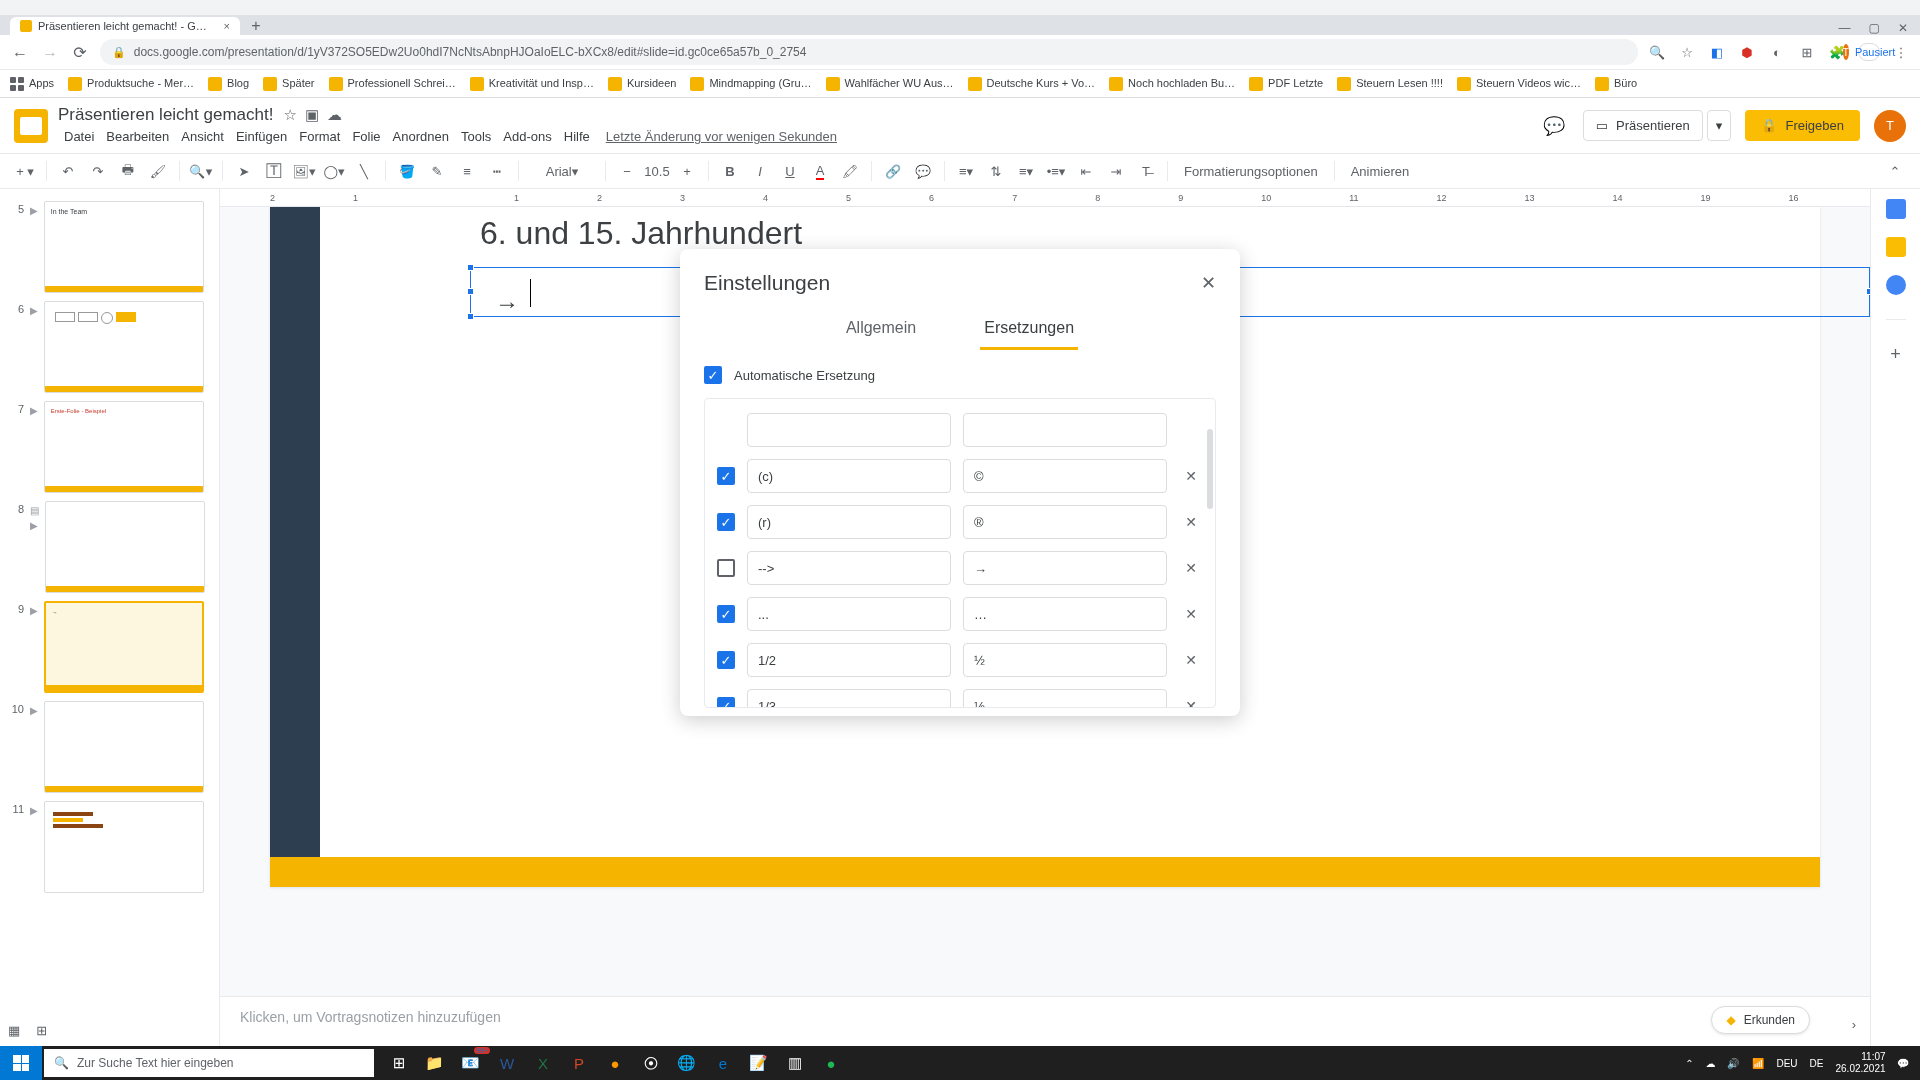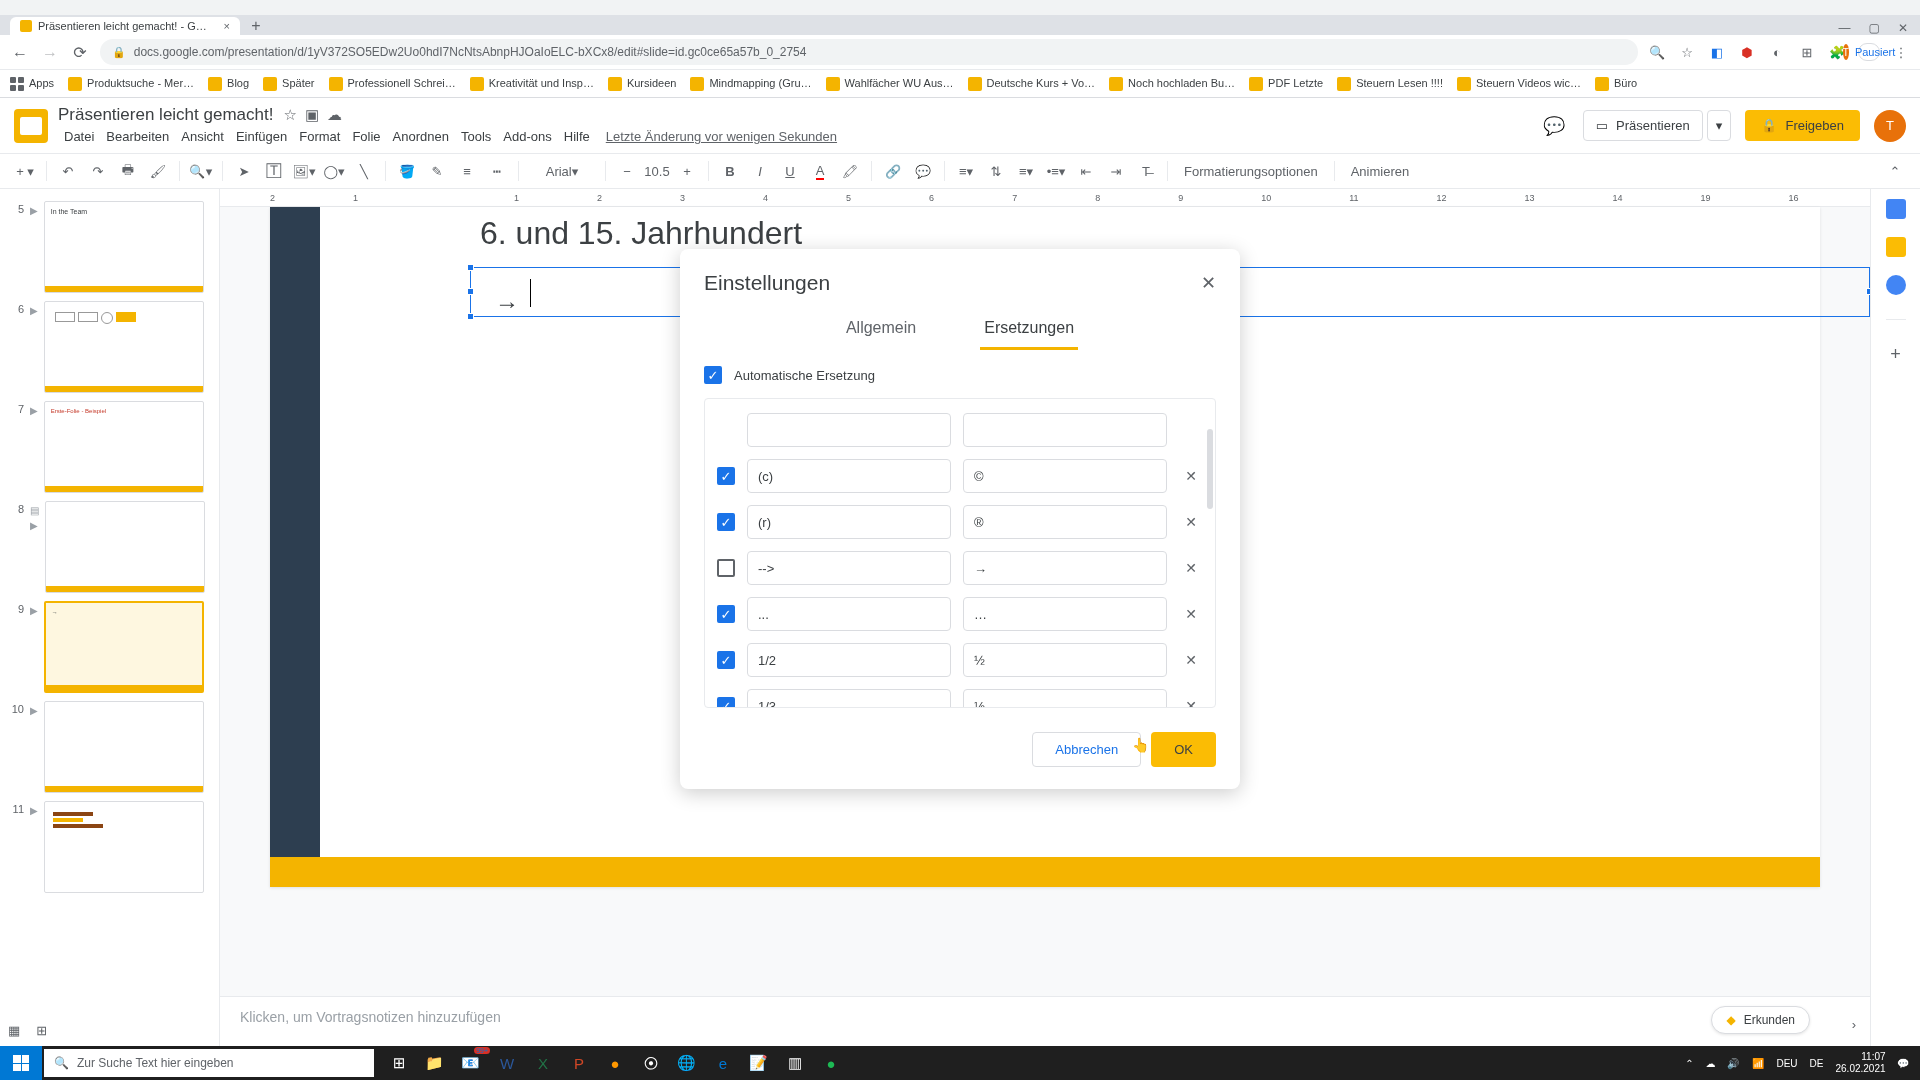--- a/index.html
+++ b/index.html
@@ -501,27 +501,20 @@
             <div class="del-x">✕</div>
           </div>
           <div class="sub-row">
             <div class="chk checked">✓</div>
             <input class="sub-input" value="1/3" style="">
             <input class="sub-input" value="⅓" style="">
             <div class="del-x">✕</div>
           </div>
         </div>
       </div>
-      <div class="modal-foot">
-        <div class="btn btn-cancel" style="position:relative">
-          <span>Abbrechen</span>
-          <span class="cursor-hand" style="right:-10px;top:4px">👆</span>
-        </div>
-        <div class="btn btn-ok">OK</div>
-      </div>
     </div>
   </div>
 </div>
 
 <div class="taskbar">
   <div class="start-btn">
       <div class="start-grid">
         <div></div>
         <div></div>
         <div></div>

